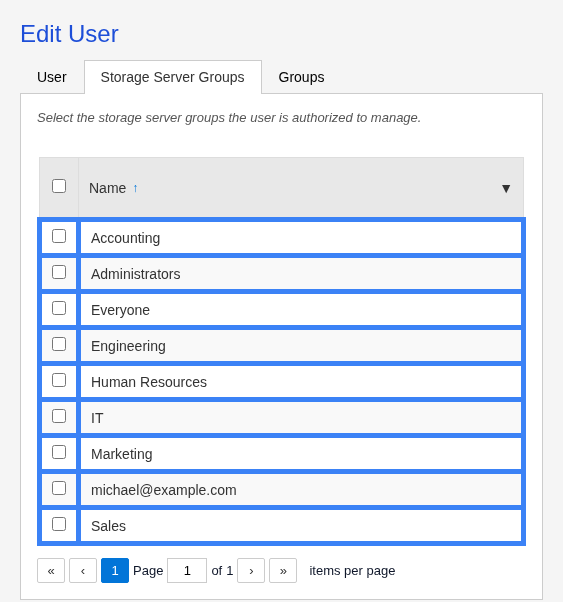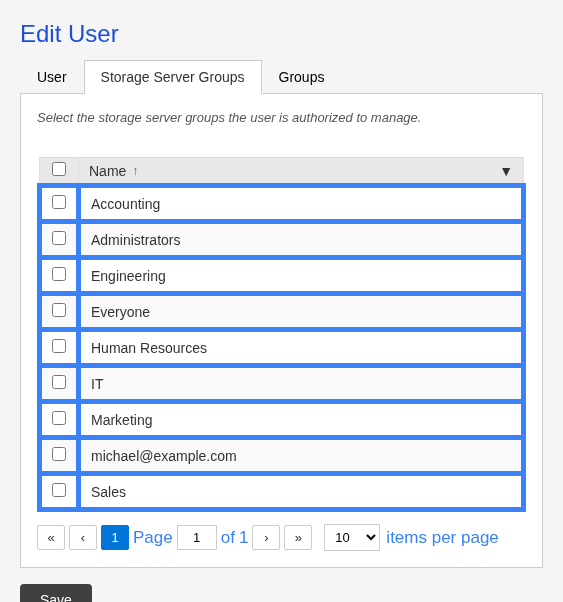--- a/index.html
+++ b/index.html
@@ -53,21 +53,21 @@
       font-size: 13px;
     }
     table {
       width: 100%;
       border-collapse: collapse;
     }
     thead tr {
       background: #e8e8e8;
     }
     thead th {
-      padding: 4px 10px;
+      padding: 21px 10px;
       text-align: left;
       font-weight: normal;
       border: 1px solid #ddd;
     }
     .th-checkbox {
       width: 30px;
       text-align: center;
     }
     .th-name {
       display: flex;
@@ -138,22 +138,22 @@
       cursor: default;
     }
     .page-input {
       width: 40px;
       padding: 4px 6px;
       border: 1px solid #ccc;
       text-align: center;
       font-size: 13px;
     }
     .page-label {
-      font-size: 17px;
-      color: #3b82f6;
+      font-size: 13px;
+      color: #0f172a;
     }
     .items-per-page {
       display: flex;
       align-items: center;
       gap: 6px;
       margin-left: 8px;
     }
     .per-page-select {
       padding: 4px 6px;
       border: 1px solid #ccc;
@@ -218,27 +218,27 @@
         <tr>
       <td class="td-checkbox">
         <input type="checkbox" style="">
       </td>
       <td>Administrators</td>
     </tr>
         <tr>
       <td class="td-checkbox">
         <input type="checkbox" style="">
       </td>
+      <td>Everyone</td>
+    </tr>
+        <tr>
+      <td class="td-checkbox">
+        <input type="checkbox" style="">
+      </td>
       <td>Engineering</td>
-    </tr>
-        <tr>
-      <td class="td-checkbox">
-        <input type="checkbox" style="">
-      </td>
-      <td>Everyone</td>
     </tr>
         <tr>
       <td class="td-checkbox">
         <input type="checkbox" style="">
       </td>
       <td>Human Resources</td>
     </tr>
         <tr>
       <td class="td-checkbox">
         <input type="checkbox" style="">
@@ -270,26 +270,20 @@
     <button class="page-btn">«</button>
     <button class="page-btn">‹</button>
     <button class="page-btn active">1</button>
     <span class="page-label">Page</span>
     <input class="page-input" type="text" value="1" style="">
     <span class="page-label">of</span>
     <span class="page-label">1</span>
     <button class="page-btn">›</button>
     <button class="page-btn">»</button>
     <div class="items-per-page">
-      <select class="per-page-select">
-        <option value="10">10</option>
-        <option value="25">25</option>
-        <option value="50">50</option>
-        <option value="100">100</option>
-      </select>
       <span class="page-label">items per page</span>
     </div>
   </div>
 </div>
 
 
 <button class="save-btn">Save</button>
 
 
 

